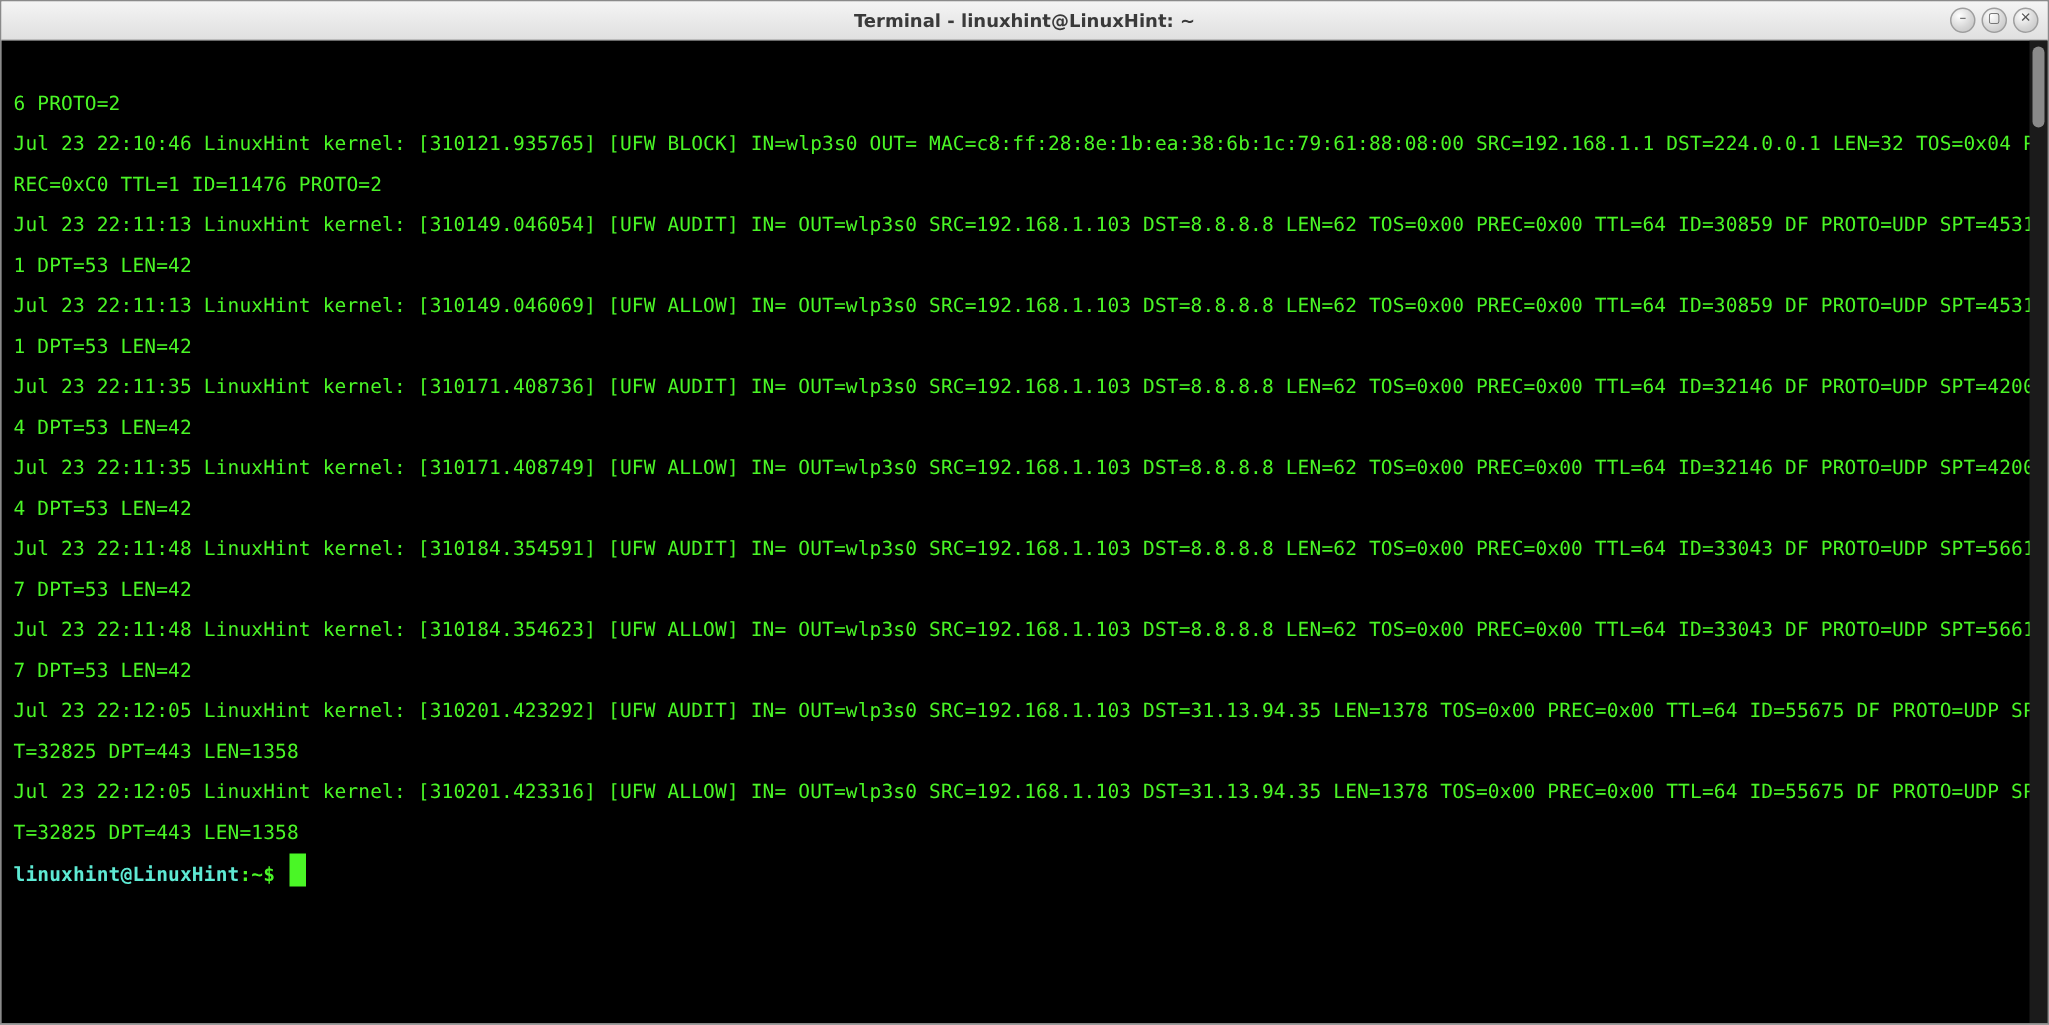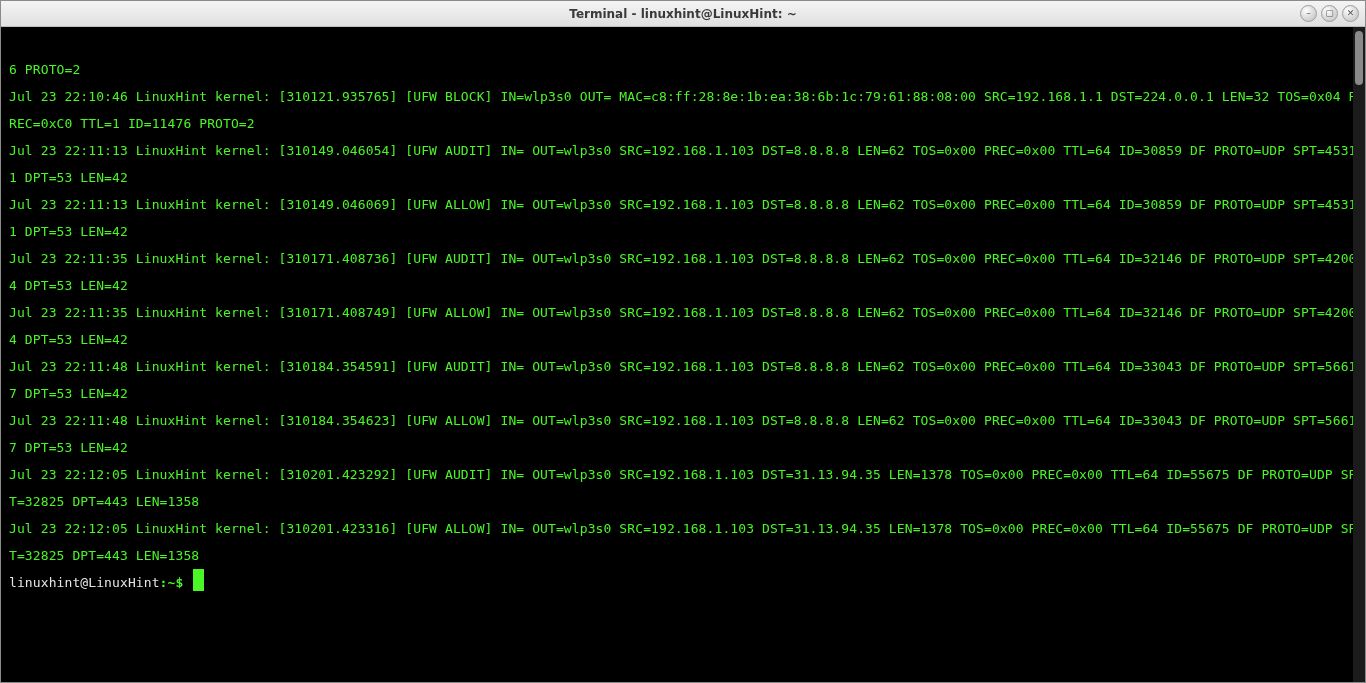--- a/index.html
+++ b/index.html
@@ -80,21 +80,21 @@
     position: absolute;
     left: 2px;
     right: 2px;
     top: 4px;
     height: 54px;
     background: #8a8a8a;
     border-radius: 4px;
   }
   .logline { display: block; }
   .prompt-line { font-weight: bold; }
-  .prompt-user { color: #e5e5e5; font-weight: normal; }
+  .prompt-user { color: #5eead4; font-weight: bold; }
   .prompt-path { color: #4af626; font-weight: bold; }
   .prompt-sep  { color: #4af626; font-weight: bold; }
   .cursor {
     display: inline-block;
     width: 11px;
     height: 22px;
     background: #4af626;
     vertical-align: -4px;
     margin-left: 2px;
   }

